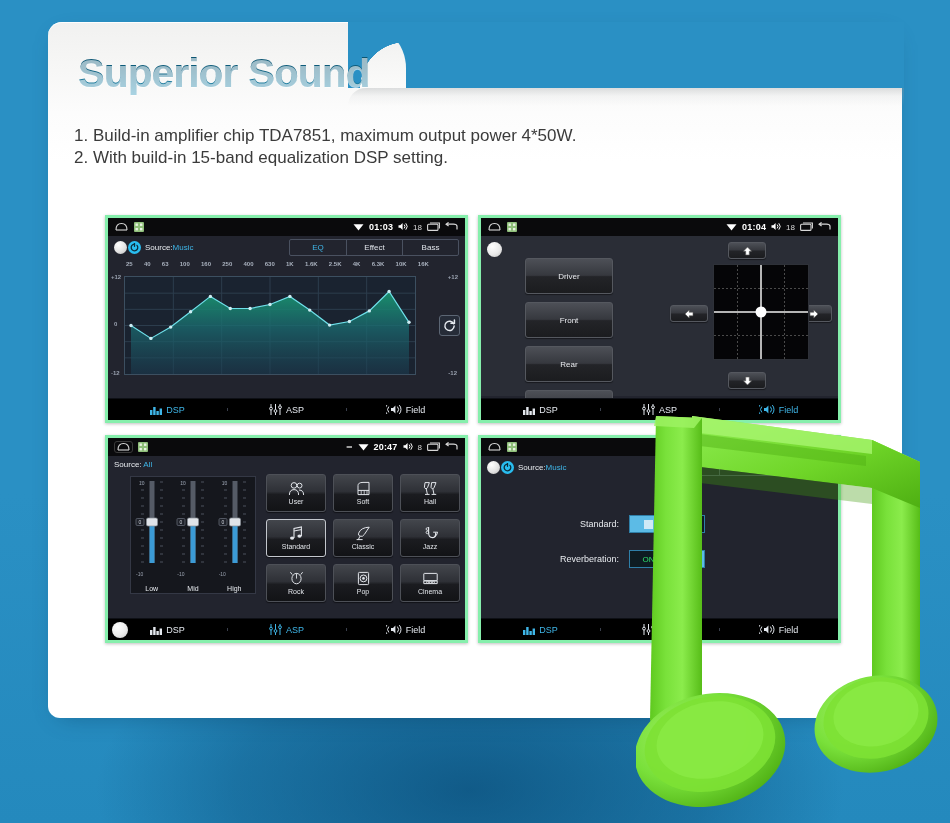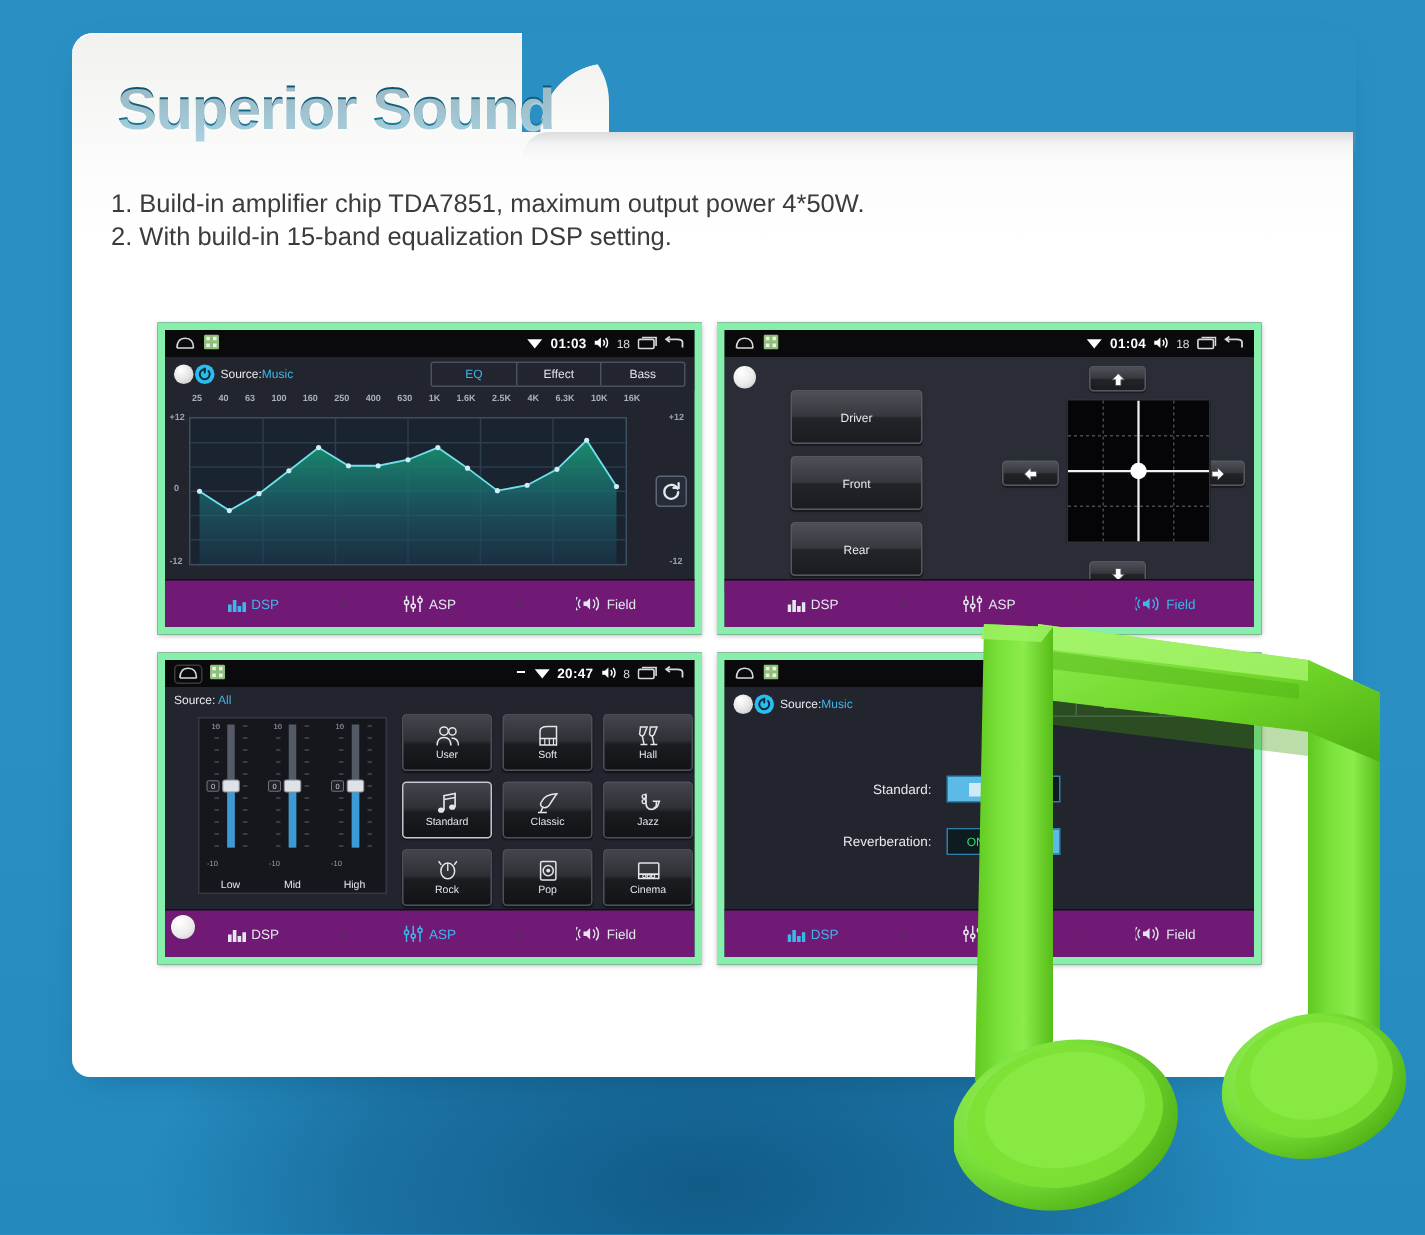--- a/index.html
+++ b/index.html
@@ -67,21 +67,21 @@
   }
   .bullets { position: absolute; left: 26px; top: 103px; width: 800px; }
   .bullets p { font-size: 17px; color: #3b3b3b; line-height: 22px; white-space: nowrap; }
 
   
   .shots { position: absolute; left: 57px; top: 193px; width: 736px; }
   .shot-row { display: flex; gap: 10px; margin-bottom: 12px; }
   .shot {
     width: 363px; height: 208px;
     background: #22242e;
-    border: 5px solid #86efac;
+    border: 3px solid #86efac;
     position: relative; overflow: hidden;
     font-size: 7px; color: #cfd4dc;
     box-shadow: 0 1px 3px rgba(0,0,0,.25);
   }
 
   
   .statusbar {
     height: 18px; background: #0a0a0c; display: flex; align-items: center;
     padding: 0 7px; position: relative;
   }
@@ -105,21 +105,21 @@
   .src-val { color:#3fb6e8; }
 
   .tabs { position: absolute; right: 6px; top: 3px; display: flex;
           border: 1px solid #4a5160; border-radius: 2px; overflow: hidden; }
   .tabs div { width: 56px; text-align: center; font-size: 8px; padding: 3px 0;
               color: #dfe3e9; border-left: 1px solid #4a5160; }
   .tabs div:first-child { border-left: none; }
   .tabs div.active { color:#3fb6e8; }
 
   
-  .botnav { position: absolute; left:0; right:0; bottom:0; height: 32px; background:#701a75;
+  .botnav { position: absolute; left:0; right:0; bottom:0; height: 22px; background:#000000;
             display:flex; align-items:center; border-top: 1px solid #0e1016; }
   .botnav .navitem { flex:1; display:flex; align-items:center; justify-content:center; gap:4px;
                      font-size: 9px; color:#e4e8ee; position:relative; }
   .botnav .navitem + .navitem::before { content:""; position:absolute; left:0; top:4px; bottom:4px;
                      width:1px; background:#3a3f4c; }
   .botnav .navitem.active { color:#3fb6e8; }
   .botnav svg { display:block; }
 
   
   .eq-area { position: absolute; left: 0; right: 0; top: 40px; bottom: 24px; }

